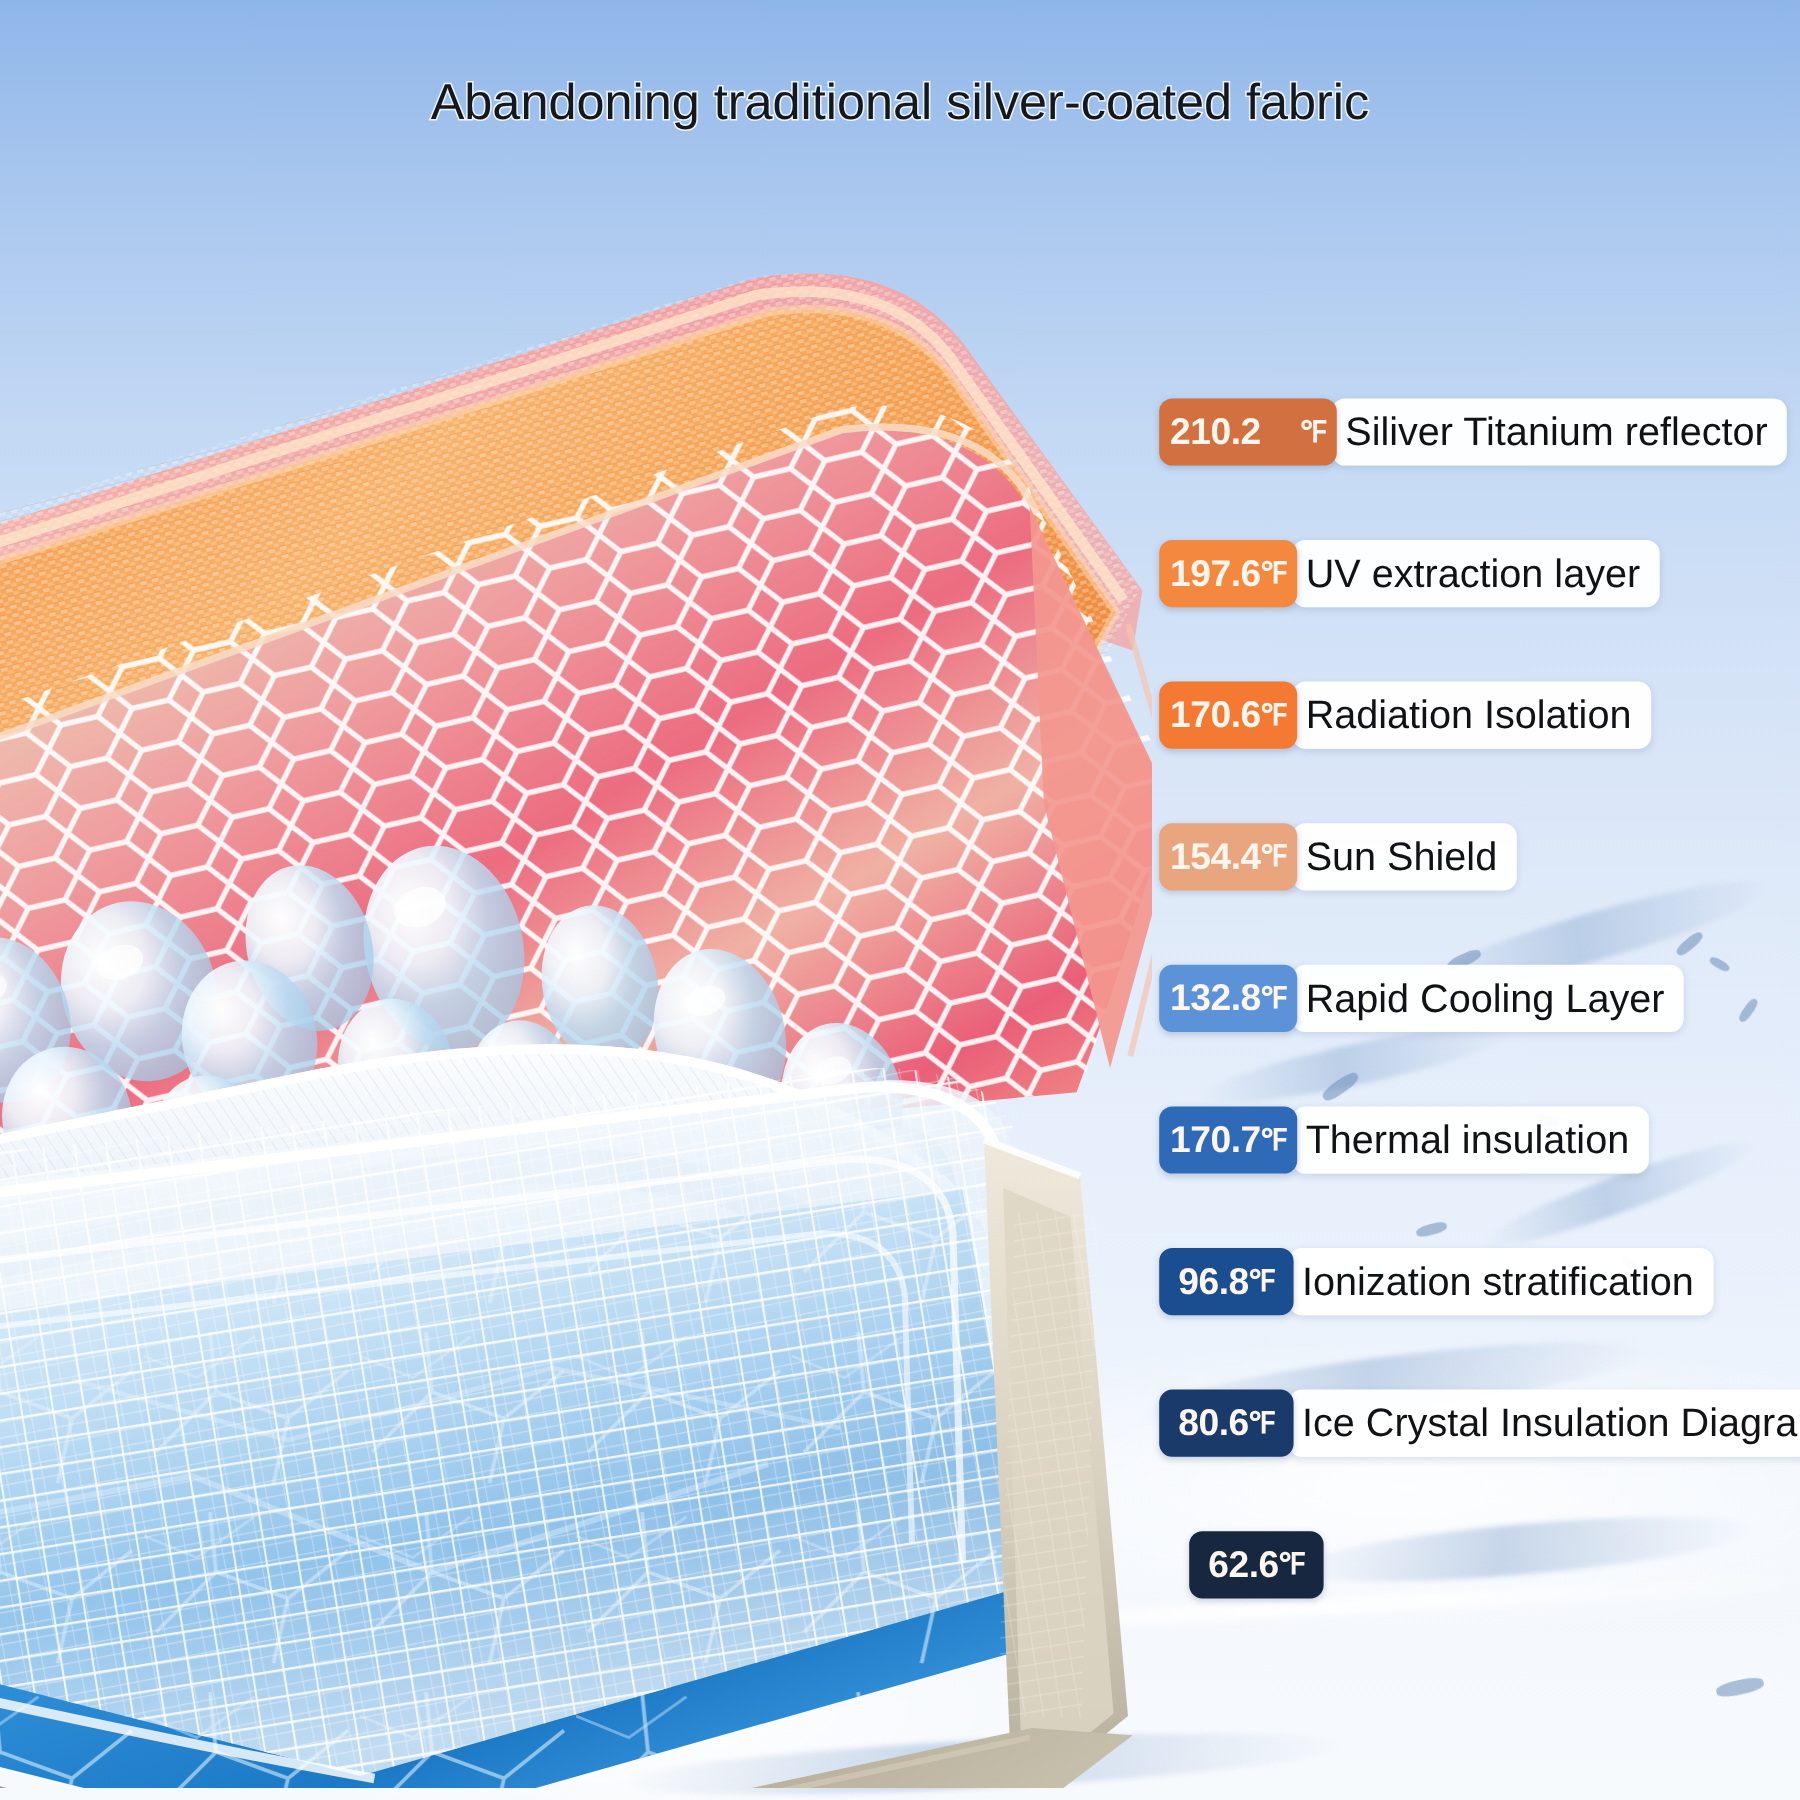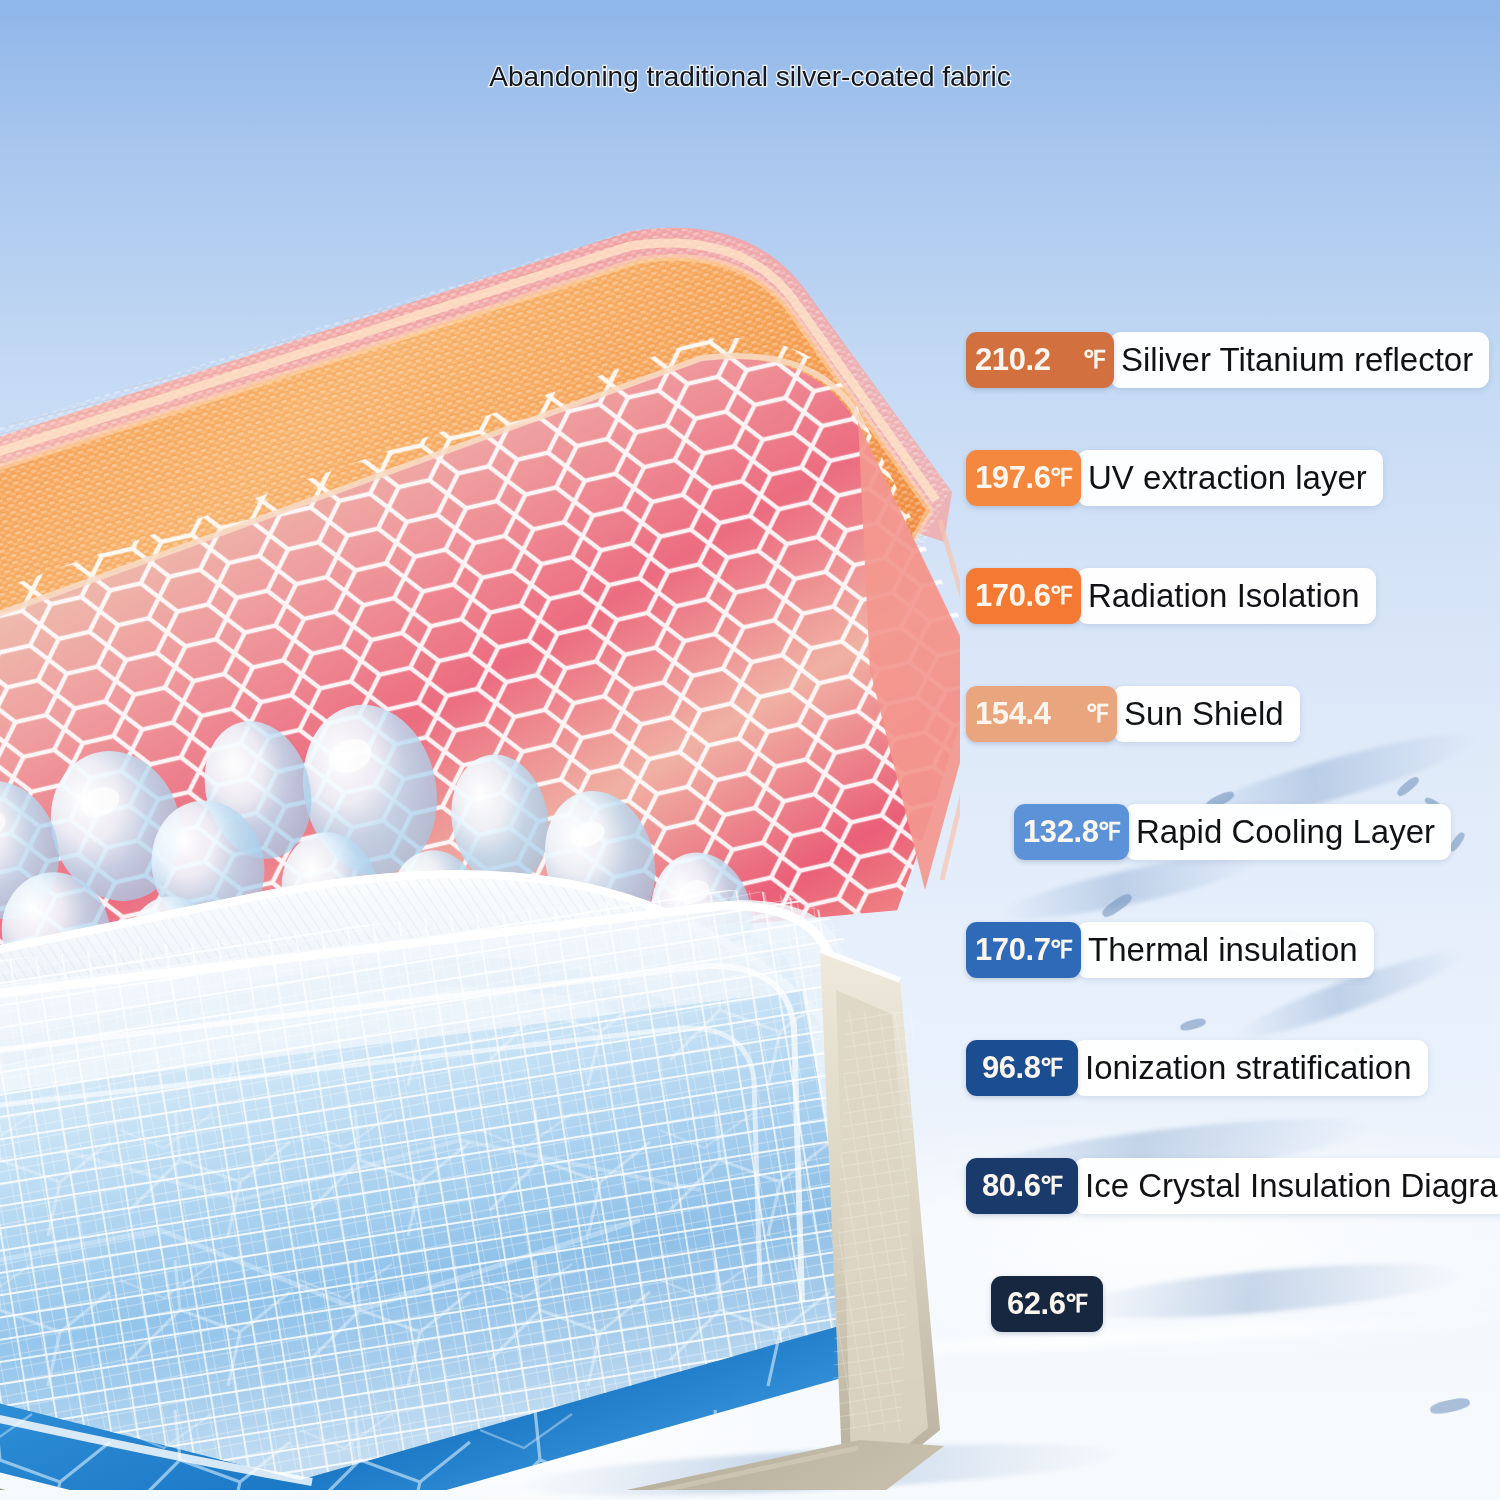--- a/index.html
+++ b/index.html
@@ -71,21 +71,21 @@
     letter-spacing:-.5px;
     color:#101010;
     -webkit-text-stroke:5px #ffffff;
     paint-order:stroke fill;
     text-shadow:0 3px 7px rgba(90,120,160,.35);
     white-space:nowrap;
     line-height:1.05;
   }
   #subtitle {
     margin-top:14px;
-    font-size:28px;
+    font-size:42px;
     font-weight:400;
     color:#15181f;
     -webkit-text-stroke:2.5px rgba(255,255,255,.82);
     paint-order:stroke fill;
     white-space:nowrap;
     line-height:1.1;
   }
 
   
   #product { position:absolute; left:-60px; top:190px; width:1020px; height:1300px; z-index:20; }
@@ -401,28 +401,28 @@
         <div class="label-pill">UV extraction layer</div>
       </div>
       <div class="label-row">
         <div class="temp-badge" style="background: rgb(244, 122, 51);">
           <span>170.6</span>
           <span class="deg">℉</span>
         </div>
         <div class="label-pill">Radiation Isolation</div>
       </div>
       <div class="label-row">
-        <div class="temp-badge" style="background: rgb(233, 165, 126); gap: 36px;">
+        <div class="temp-badge" style="background: rgb(233, 165, 126);">
           <span>154.4</span>
           <span class="deg">℉</span>
         </div>
         <div class="label-pill">Sun Shield</div>
       </div>
       <div class="label-row">
-        <div class="temp-badge" style="background: rgb(91, 146, 216); margin-left: 48px;">
+        <div class="temp-badge" style="background: rgb(91, 146, 216);">
           <span>132.8</span>
           <span class="deg">℉</span>
         </div>
         <div class="label-pill">Rapid Cooling Layer</div>
       </div>
       <div class="label-row">
         <div class="temp-badge" style="background: rgb(46, 106, 184);">
           <span>170.7</span>
           <span class="deg">℉</span>
         </div>

